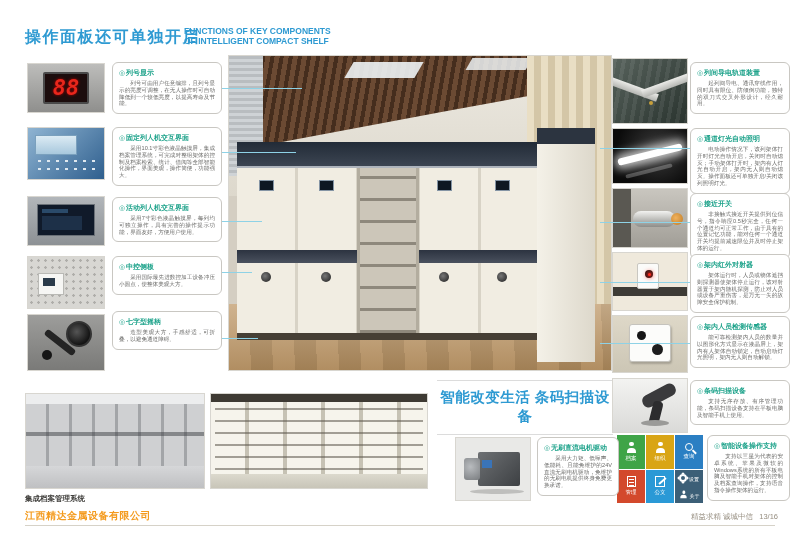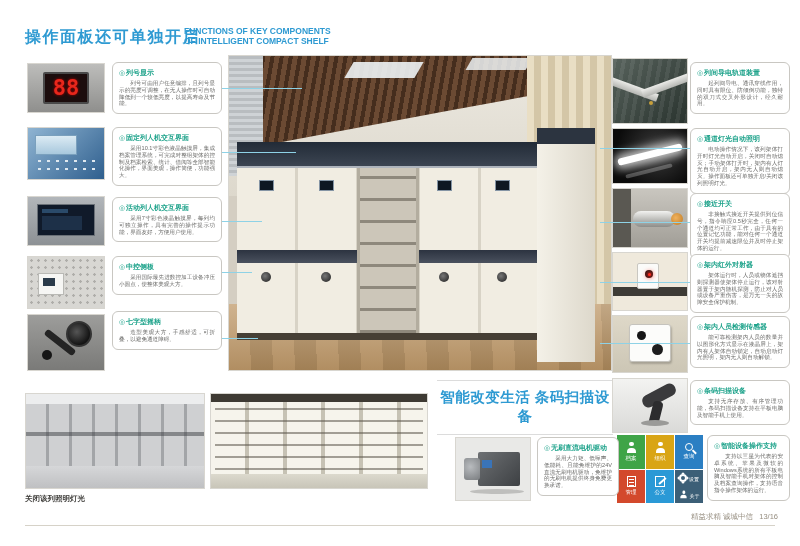--- a/index.html
+++ b/index.html
@@ -5,21 +5,21 @@
   * { margin:0; padding:0; box-sizing:border-box; }
   html,body { background:#ffffff; }
   body { font-family:"Liberation Sans","DejaVu Sans",sans-serif; }
   .page { position:relative; width:800px; height:546px; background:#fff; overflow:hidden; }
 
   
   .title-cn { position:absolute; left:25px; top:27px; font-size:16px; font-weight:bold; color:#2e9ad2; letter-spacing:1.5px; }
   .title-en { position:absolute; left:184px; top:26px; font-size:8.5px; line-height:10px; font-weight:bold; color:#2e9ad2; }
 
   
-  .photo { position:absolute; border:1px solid #d8d6d0; background:#eee; overflow:hidden; z-index:2; }
+  .photo { position:absolute; border:1px solid #d8d6d0; background:#eee; overflow:hidden; z-index:2;font-style:italic; }
 
   
   .callout { position:absolute; background:#fff; border:1px solid #c9c7c2; border-radius:6px; padding:5px 6px 6px; z-index:4; }
   .callout .cap { font-size:7px; font-weight:bold; color:#1ea38b; }
   .callout .cap .ring { font-weight:normal; margin-right:1px; }
   .callout p { margin-top:2px; font-size:5.6px; line-height:6.8px; color:#6b6b69; text-indent:2em; text-align:justify; }
   .co-left { left:112px; width:110px; }
   .co-right { left:690px; width:100px; }
 
   .line { position:absolute; height:1px; background:#8ed2e6; z-index:3; }
@@ -354,20 +354,21 @@
         <div class="icon-person small"></div>
         <span class="tl">关于</span>
       </div>
     </div>
   </div>
   <div class="callout" style="left:707px;top:435px;width:83px;">
     <div class="cap"><span class="ring">◎</span><span>智能设备操作支持</span></div>
     <p>支持以三星为代表的安卓系统、苹果及微软的Windows系统的所有平板电脑及智能手机对架体的控制及档案查询操作，支持语音指令操作架体的运行。</p>
   </div>
 
-  <div class="caption">关闭该列照明灯光</div>
+  <div class="caption">集成档案管理系统</div>
+  <div class="company">江西精达金属设备有限公司</div>
   <div class="footrule"></div>
   <div class="motto">
     <span>精益求精 诚城中信</span>
     <span class="pg">13/16</span>
   </div>
 
 </div>
 
 </body></html>

